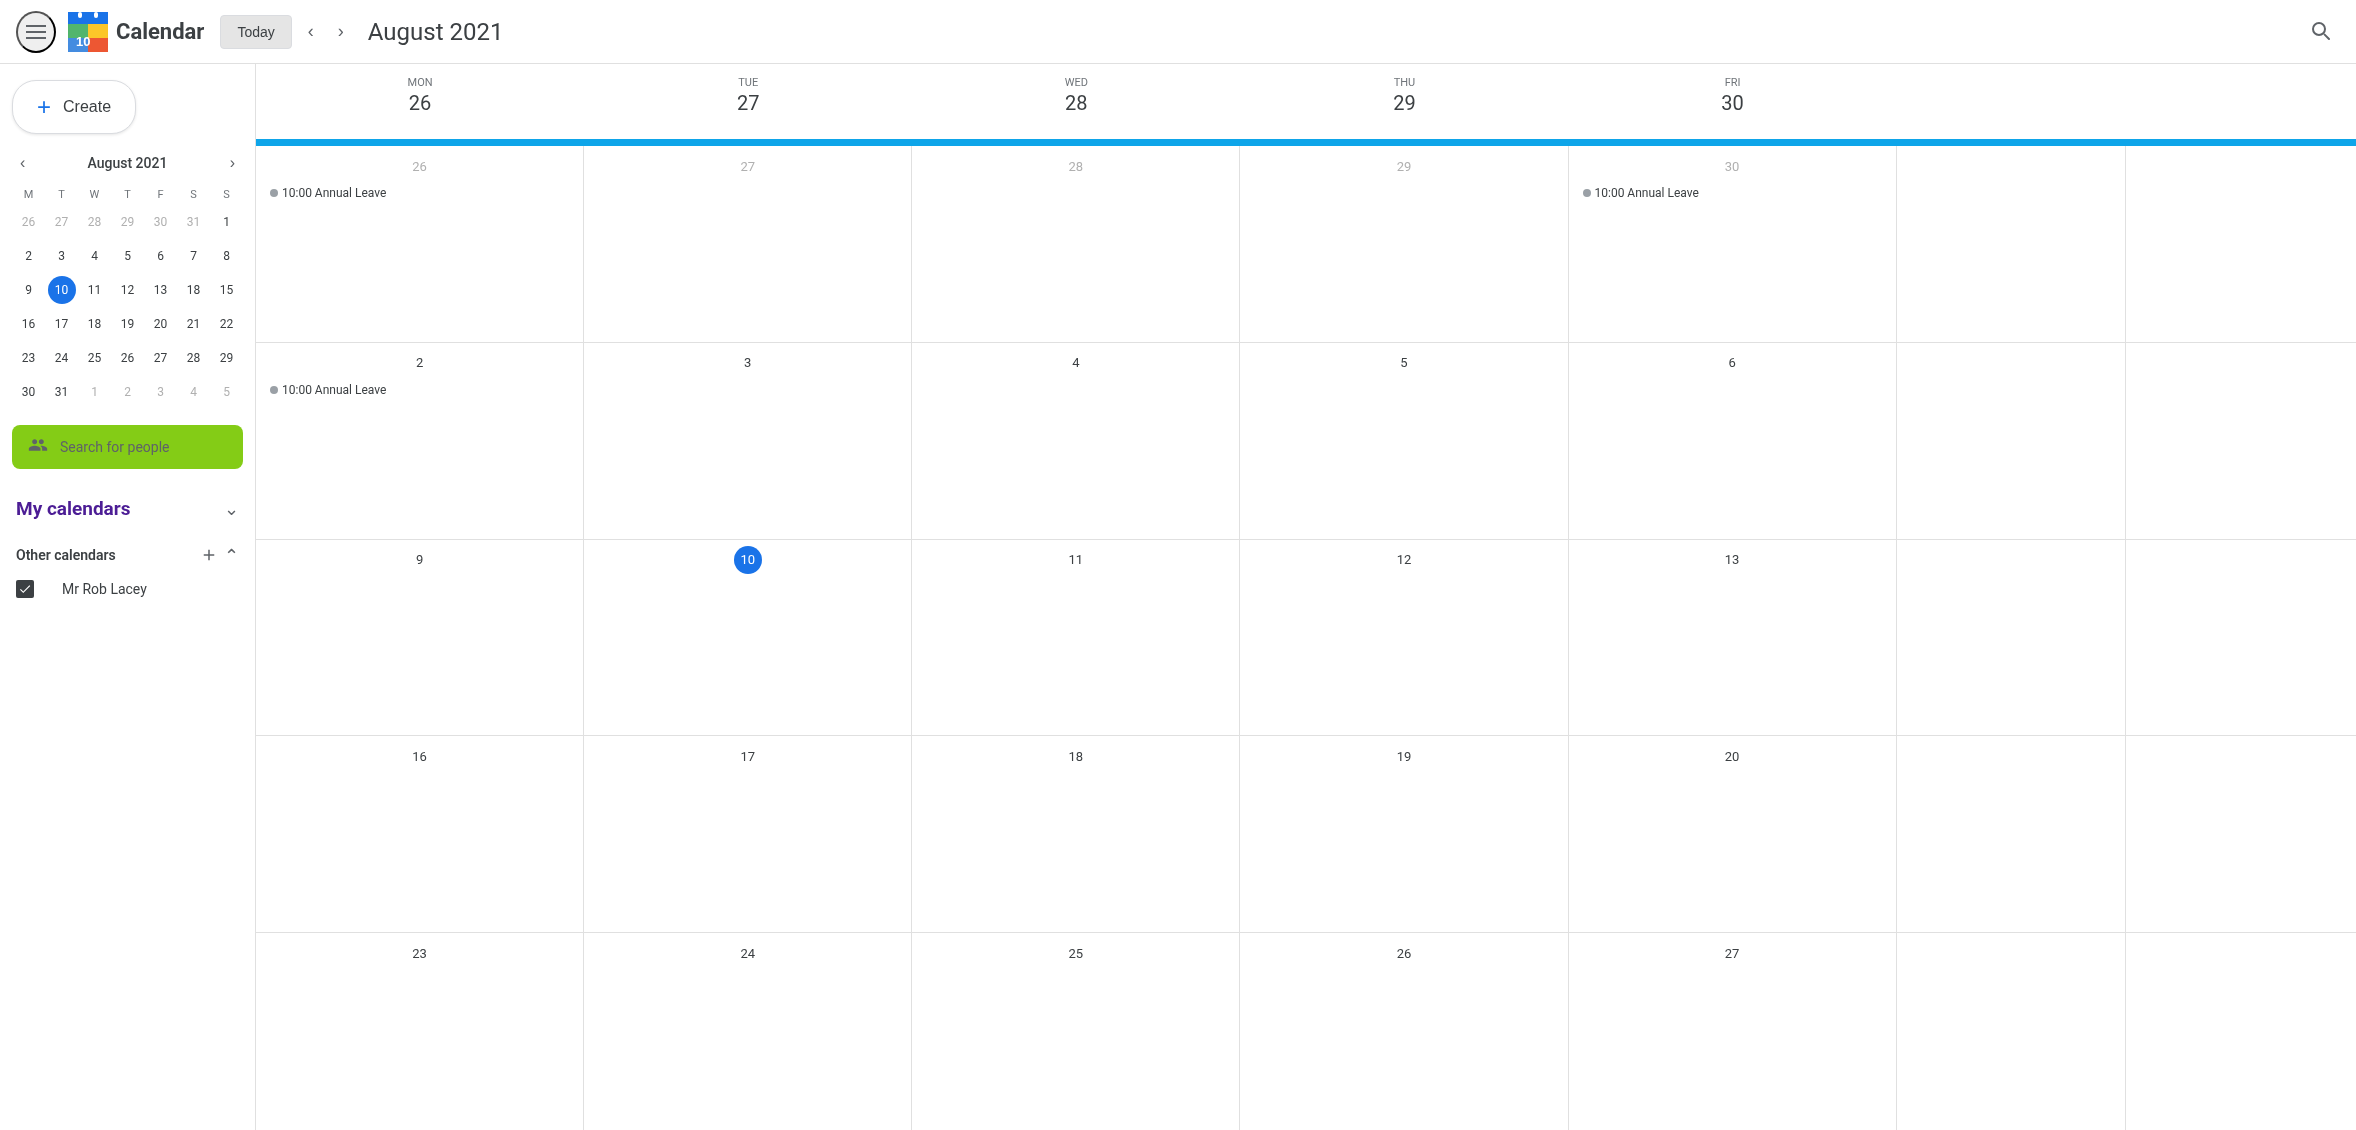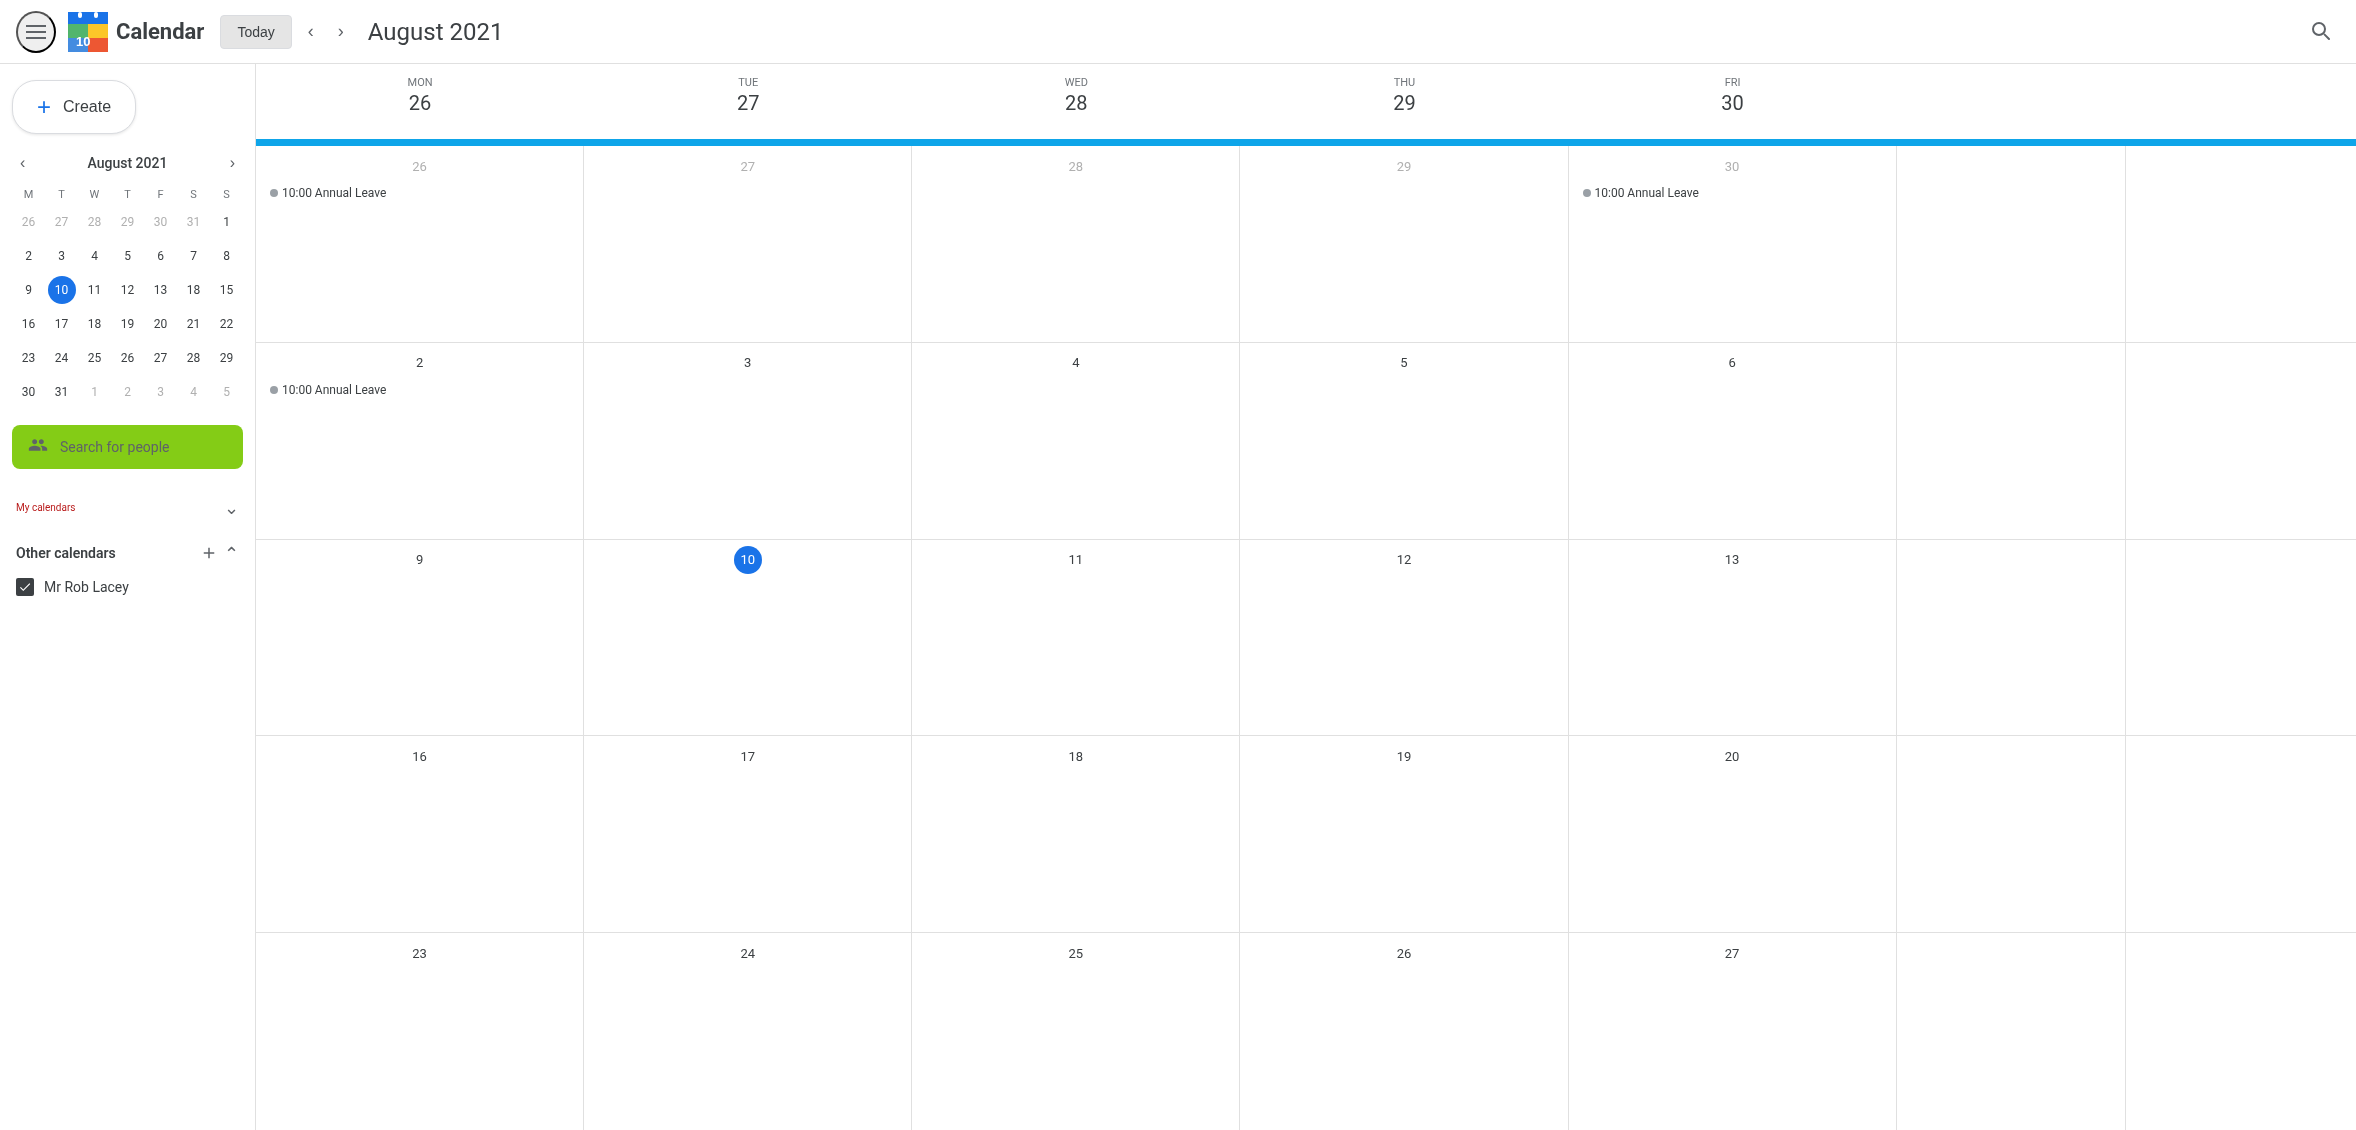--- a/index.html
+++ b/index.html
@@ -212,23 +212,23 @@
     }
     .calendars-header {
       display: flex;
       align-items: center;
       justify-content: space-between;
       padding: 8px 4px;
       cursor: pointer;
       border-radius: 4px;
     }
     .calendars-title {
-      font-size: 10px;
-      font-weight: 400;
-      color: #b91c1c;
+      font-size: 19px;
+      font-weight: 700;
+      color: #4c1d95;
     }
     .chevron-icon {
       color: #5f6368;
       font-size: 18px;
     }
     .other-cal-header {
       display: flex;
       align-items: center;
       justify-content: space-between;
       padding: 8px 4px;
@@ -252,21 +252,21 @@
       color: #5f6368;
       font-size: 18px;
       padding: 2px;
       border-radius: 50%;
       display: flex;
       align-items: center;
     }
     .cal-item {
       display: flex;
       align-items: center;
-      gap: 10px;
+      gap: 28px;
       padding: 6px 4px;
       cursor: pointer;
       border-radius: 4px;
       text-align: right;
     }
     .cal-checkbox {
       width: 18px;
       height: 18px;
       border-radius: 2px;
       background: #3c4043;

